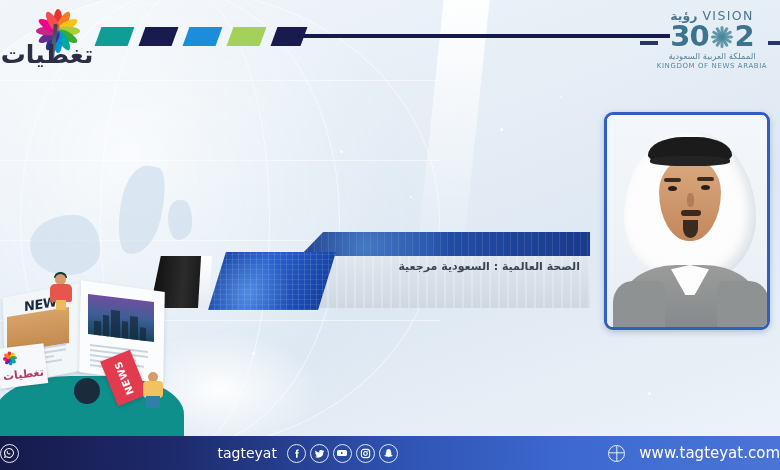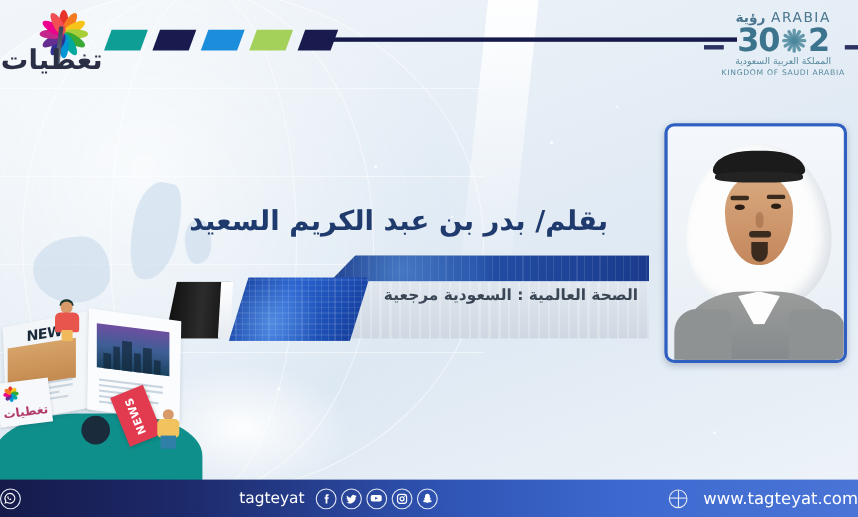--- a/index.html
+++ b/index.html
@@ -160,21 +160,21 @@
     clip-path:polygon(6% 0,100% 0,100% 100%,0 100%);
   }
   .banner-grey::after{
     content:"";position:absolute;inset:0;
     background:repeating-linear-gradient(90deg, rgba(255,255,255,.5) 0 2px, rgba(255,255,255,0) 2px 9px);
     opacity:.45;
   }
   .banner-text{
     position:absolute;left:188px;top:26px;width:278px;height:48px;
     direction:rtl;text-align:right;padding-right:6px;
-    font-size:14px;font-weight:700;line-height:1.58;color:#3a4656;
+    font-size:11px;font-weight:700;line-height:1.58;color:#3a4656;
   }
 
   .badge-black{
     position:absolute;left:30px;top:24px;width:60px;height:52px;
     background:linear-gradient(95deg,#0b0b0b,#2c2c2c 55%,#0e0e0e);
     clip-path:polygon(18% 0,100% 0,82% 100%,0 100%);
   }
   .badge-white{
     position:absolute;left:78px;top:24px;width:14px;height:52px;
     background:linear-gradient(to bottom,#ffffff,#e6ebf1);
@@ -339,21 +339,21 @@
         <div class="bar" style="left: 44px; background: rgb(25, 26, 78);"></div>
         <div class="bar" style="left: 88px; background: rgb(27, 141, 219);"></div>
         <div class="bar" style="left: 132px; background: rgb(163, 209, 90);"></div>
         <div class="bar-tail" style="left: 176px; background: rgb(25, 26, 78);"></div>
         <div class="bar-line" style="left: 200px; width: 372px; background: rgb(22, 26, 74);"></div>
       </div>
 
 
     <div class="vision">
       <div class="v-top">
-        <span class="v-en">ARABIA</span>
+        <span class="v-en">VISION</span>
         <span class="v-ar">رؤية</span>
       </div>
       <div class="v-num">
         <span>2</span>
         <span class="v-palm" id="vpalm">
             <span style="transform: translate(-50%, -100%) rotate(0deg);"></span>
             <span style="transform: translate(-50%, -100%) rotate(30deg);"></span>
             <span style="transform: translate(-50%, -100%) rotate(60deg);"></span>
             <span style="transform: translate(-50%, -100%) rotate(90deg);"></span>
             <span style="transform: translate(-50%, -100%) rotate(120deg);"></span>
@@ -361,27 +361,26 @@
             <span style="transform: translate(-50%, -100%) rotate(180deg);"></span>
             <span style="transform: translate(-50%, -100%) rotate(210deg);"></span>
             <span style="transform: translate(-50%, -100%) rotate(240deg);"></span>
             <span style="transform: translate(-50%, -100%) rotate(270deg);"></span>
             <span style="transform: translate(-50%, -100%) rotate(300deg);"></span>
             <span style="transform: translate(-50%, -100%) rotate(330deg);"></span>
           </span>
         <span>30</span>
       </div>
       <div class="v-ksa-ar">المملكة العربية السعودية</div>
-      <div class="v-ksa">KINGDOM OF SAUDI ARABIA</div>
+      <div class="v-ksa">KINGDOM OF NEWS ARABIA</div>
     <div class="v-rule-l"></div>
         <div class="v-rule-r"></div>
       </div>
   </div>
 
-  <div class="author">بقلم/ بدر بن عبد الكريم السعيد</div>
 
   <div class="portrait-frame">
     <div class="ph">
       <div class="ph-ghutra"></div>
       <div class="ph-face"></div>
       <div class="ph-brow" style="left:57px;top:63px;"></div>
       <div class="ph-brow" style="left:90px;top:62px;"></div>
       <div class="ph-eye" style="left:61px;top:71px;"></div>
       <div class="ph-eye" style="left:94px;top:70px;"></div>
       <div class="ph-nose"></div>

